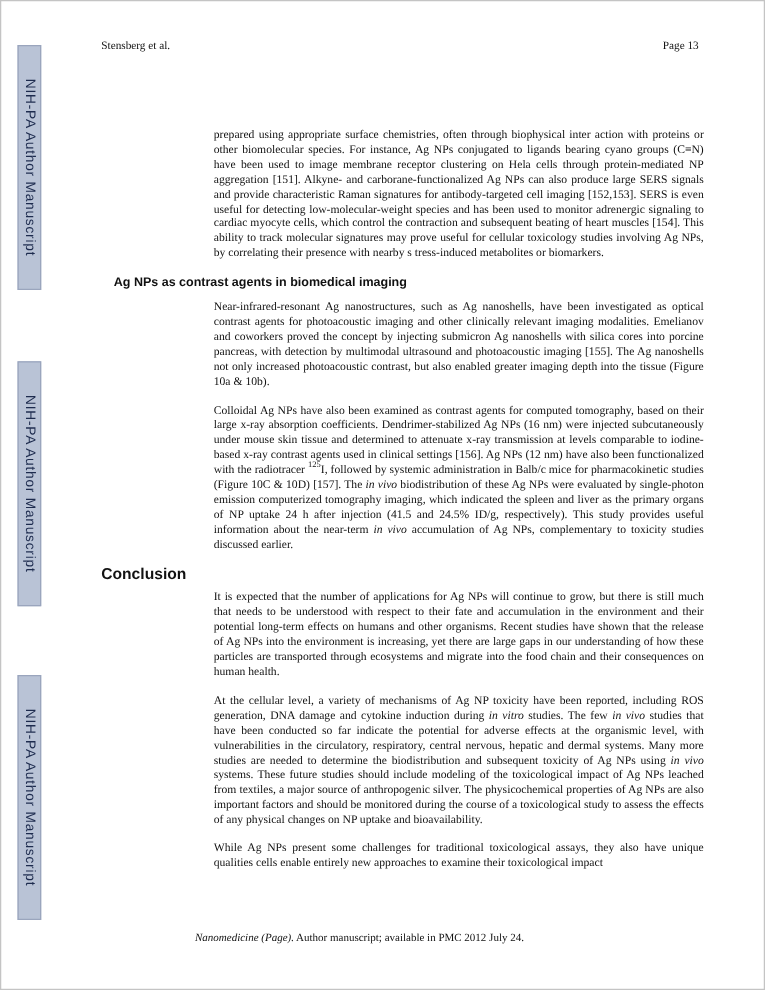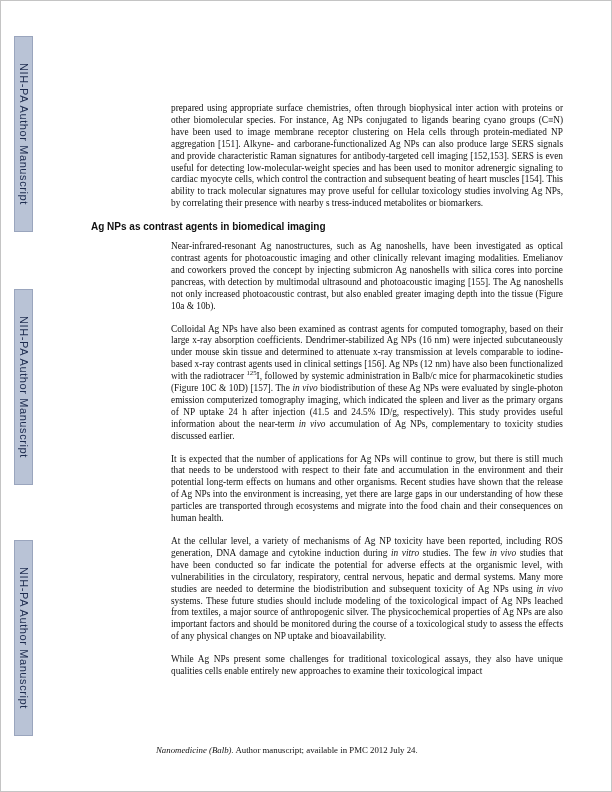--- a/index.html
+++ b/index.html
@@ -54,30 +54,35 @@
   <div class="banner banner-1">
     <span>NIH-PA Author Manuscript</span>
   </div>
   <div class="banner banner-2">
     <span>NIH-PA Author Manuscript</span>
   </div>
   <div class="banner banner-3">
     <span>NIH-PA Author Manuscript</span>
   </div>
 
+  <div class="header">
+    <span>Stensberg et al.</span>
+    <span>Page 13</span>
+  </div>
 
   <div class="content">
     <p><span>prepared using appropriate surface chemistries, often through biophysical inter action with proteins or other biomolecular species. For instance, Ag NPs conjugated to ligands bearing cyano groups (C≡N) have been used to image membrane receptor clustering on Hela cells through protein-mediated NP aggregation [151]. Alkyne- and carborane-functionalized Ag NPs can also produce large SERS signals and provide characteristic Raman signatures for antibody-targeted cell imaging [152,153]. SERS is even useful for detecting low-molecular-weight species and has been used to monitor adrenergic signaling to cardiac myocyte cells, which control the contraction and subsequent beating of heart muscles [154]. This ability to track molecular signatures may prove useful for cellular toxicology studies involving Ag NPs, by correlating their presence with nearby s tress-induced metabolites or biomarkers.</span></p>
 
     <h3 class="section-h">Ag NPs as contrast agents in biomedical imaging</h3>
 
     <p><span>Near-infrared-resonant Ag nanostructures, such as Ag nanoshells, have been investigated as optical contrast agents for photoacoustic imaging and other clinically relevant imaging modalities. Emelianov and coworkers proved the concept by injecting submicron Ag nanoshells with silica cores into porcine pancreas, with detection by multimodal ultrasound and photoacoustic imaging [155]. The Ag nanoshells not only increased photoacoustic contrast, but also enabled greater imaging depth into the tissue (Figure 10a &amp; 10b).</span></p>
     <p><span>Colloidal Ag NPs have also been examined as contrast agents for computed tomography, based on their large x-ray absorption coefficients. Dendrimer-stabilized Ag NPs (16 nm) were injected subcutaneously under mouse skin tissue and determined to attenuate x-ray transmission at levels comparable to iodine-based x-ray contrast agents used in clinical settings [156]. Ag NPs (12 nm) have also been functionalized with the radiotracer </span><sup>125</sup><span>I, followed by systemic administration in Balb/c mice for pharmacokinetic studies (Figure 10C &amp; 10D) [157]. The </span><span style="font-style: italic;">in vivo</span><span> biodistribution of these Ag NPs were evaluated by single-photon emission computerized tomography imaging, which indicated the spleen and liver as the primary organs of NP uptake 24 h after injection (41.5 and 24.5% ID/g, respectively). This study provides useful information about the near-term </span><span style="font-style: italic;">in vivo</span><span> accumulation of Ag NPs, complementary to toxicity studies discussed earlier.</span></p>
 
+    <h2 class="conclusion-h">Conclusion</h2>
 
     <p><span>It is expected that the number of applications for Ag NPs will continue to grow, but there is still much that needs to be understood with respect to their fate and accumulation in the environment and their potential long-term effects on humans and other organisms. Recent studies have shown that the release of Ag NPs into the environment is increasing, yet there are large gaps in our understanding of how these particles are transported through ecosystems and migrate into the food chain and their consequences on human health.</span></p>
     <p><span>At the cellular level, a variety of mechanisms of Ag NP toxicity have been reported, including ROS generation, DNA damage and cytokine induction during </span><span style="font-style: italic;">in vitro</span><span> studies. The few </span><span style="font-style: italic;">in vivo</span><span> studies that have been conducted so far indicate the potential for adverse effects at the organismic level, with vulnerabilities in the circulatory, respiratory, central nervous, hepatic and dermal systems. Many more studies are needed to determine the biodistribution and subsequent toxicity of Ag NPs using </span><span style="font-style: italic;">in vivo</span><span> systems. These future studies should include modeling of the toxicological impact of Ag NPs leached from textiles, a major source of anthropogenic silver. The physicochemical properties of Ag NPs are also important factors and should be monitored during the course of a toxicological study to assess the effects of any physical changes on NP uptake and bioavailability.</span></p>
     <p><span>While Ag NPs present some challenges for traditional toxicological assays, they also have unique qualities cells enable entirely new approaches to examine their toxicological impact</span></p>
   </div>
 
-  <div class="footer"><span style="font-style: italic;">Nanomedicine (Balb).</span><span> Author manuscript; available in PMC 2012 July 24.</span></div>
+  <div class="footer"><span style="font-style: italic;">Nanomedicine (Page).</span><span> Author manuscript; available in PMC 2012 July 24.</span></div>
 
 </div>
 
 </body></html>

